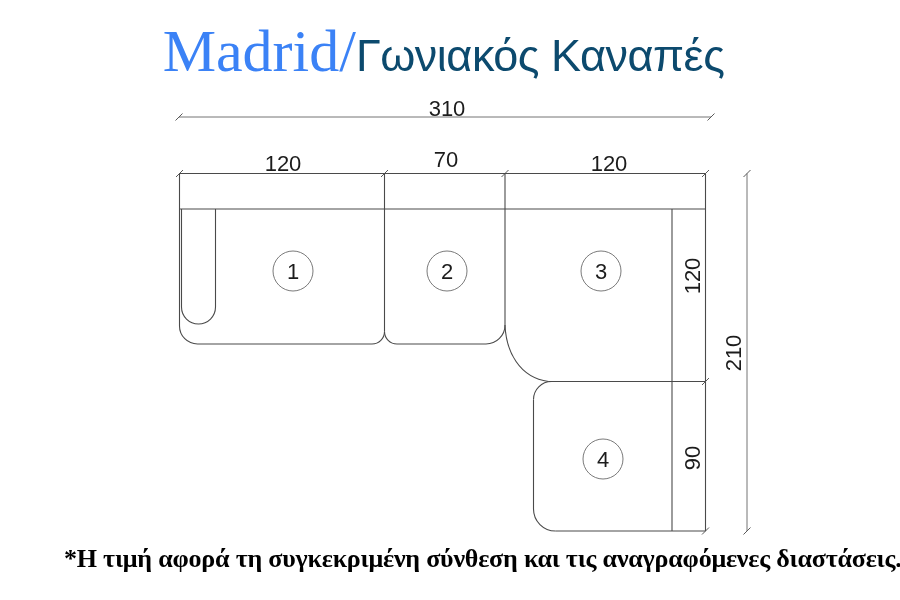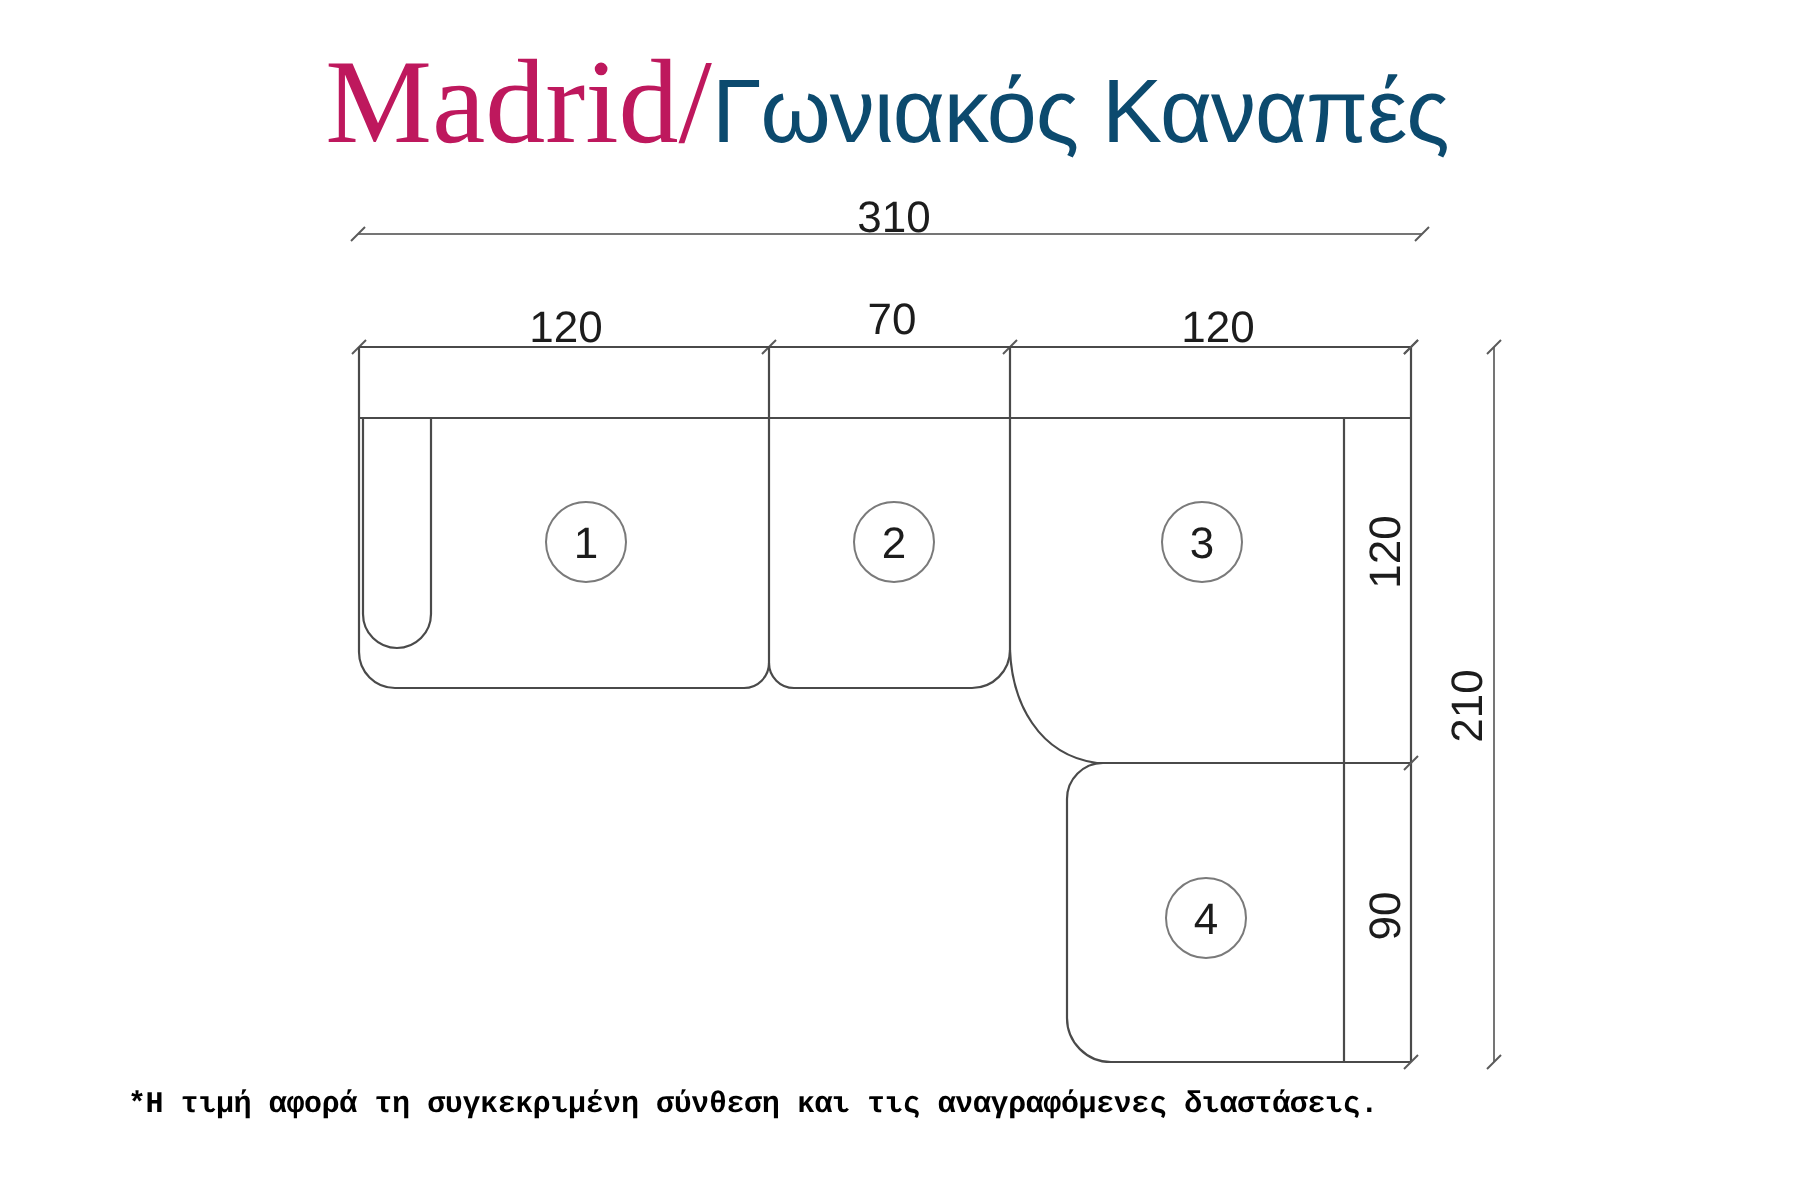--- a/index.html
+++ b/index.html
@@ -10,21 +10,21 @@
   .stage{position:absolute;inset:0;width:900px;height:600px;}
 
   
   .header{
     position:absolute;left:0;top:18px;width:900px;
     display:flex;justify-content:center;align-items:baseline;
     padding-right:30px;box-sizing:border-box;white-space:nowrap;
   }
   .brand{
     font-family:"Liberation Serif",serif;
-    font-size:60px;line-height:1.1;color:#be185d;font-weight:400;
+    font-size:60px;line-height:1.1;color:#3b82f6;font-weight:400;
     letter-spacing:0px;
     margin-left:17px;
   }
   .subtitle{
     font-family:"Liberation Sans",sans-serif;
     font-size:45px;line-height:1.1;color:#0c4a6e;font-weight:400;
     letter-spacing:-0.5px;
   }
 
   
@@ -36,22 +36,22 @@
     font-family:"Liberation Sans",sans-serif;font-size:22px;fill:#1c1c1c;
   }
   .circ{stroke:#7a7a7a;stroke-width:1;fill:#ffffff;}
   .circnum{
     font-family:"Liberation Sans",sans-serif;font-size:22px;fill:#1c1c1c;
   }
 
   
   .footer{
     position:absolute;left:64px;top:544px;width:800px;
-    font-family:Liberation Mono, monospace;
-    font-size:15px;font-weight:700;color:#000000;
+    font-family:Liberation Serif, serif;
+    font-size:26px;font-weight:700;color:#000000;
     letter-spacing:-0.2px;white-space:nowrap;
   }
 </style>
 </head>
 <body>
 
 <div class="stage">
 
   <div class="header">
     <span class="brand">Madrid/</span>

